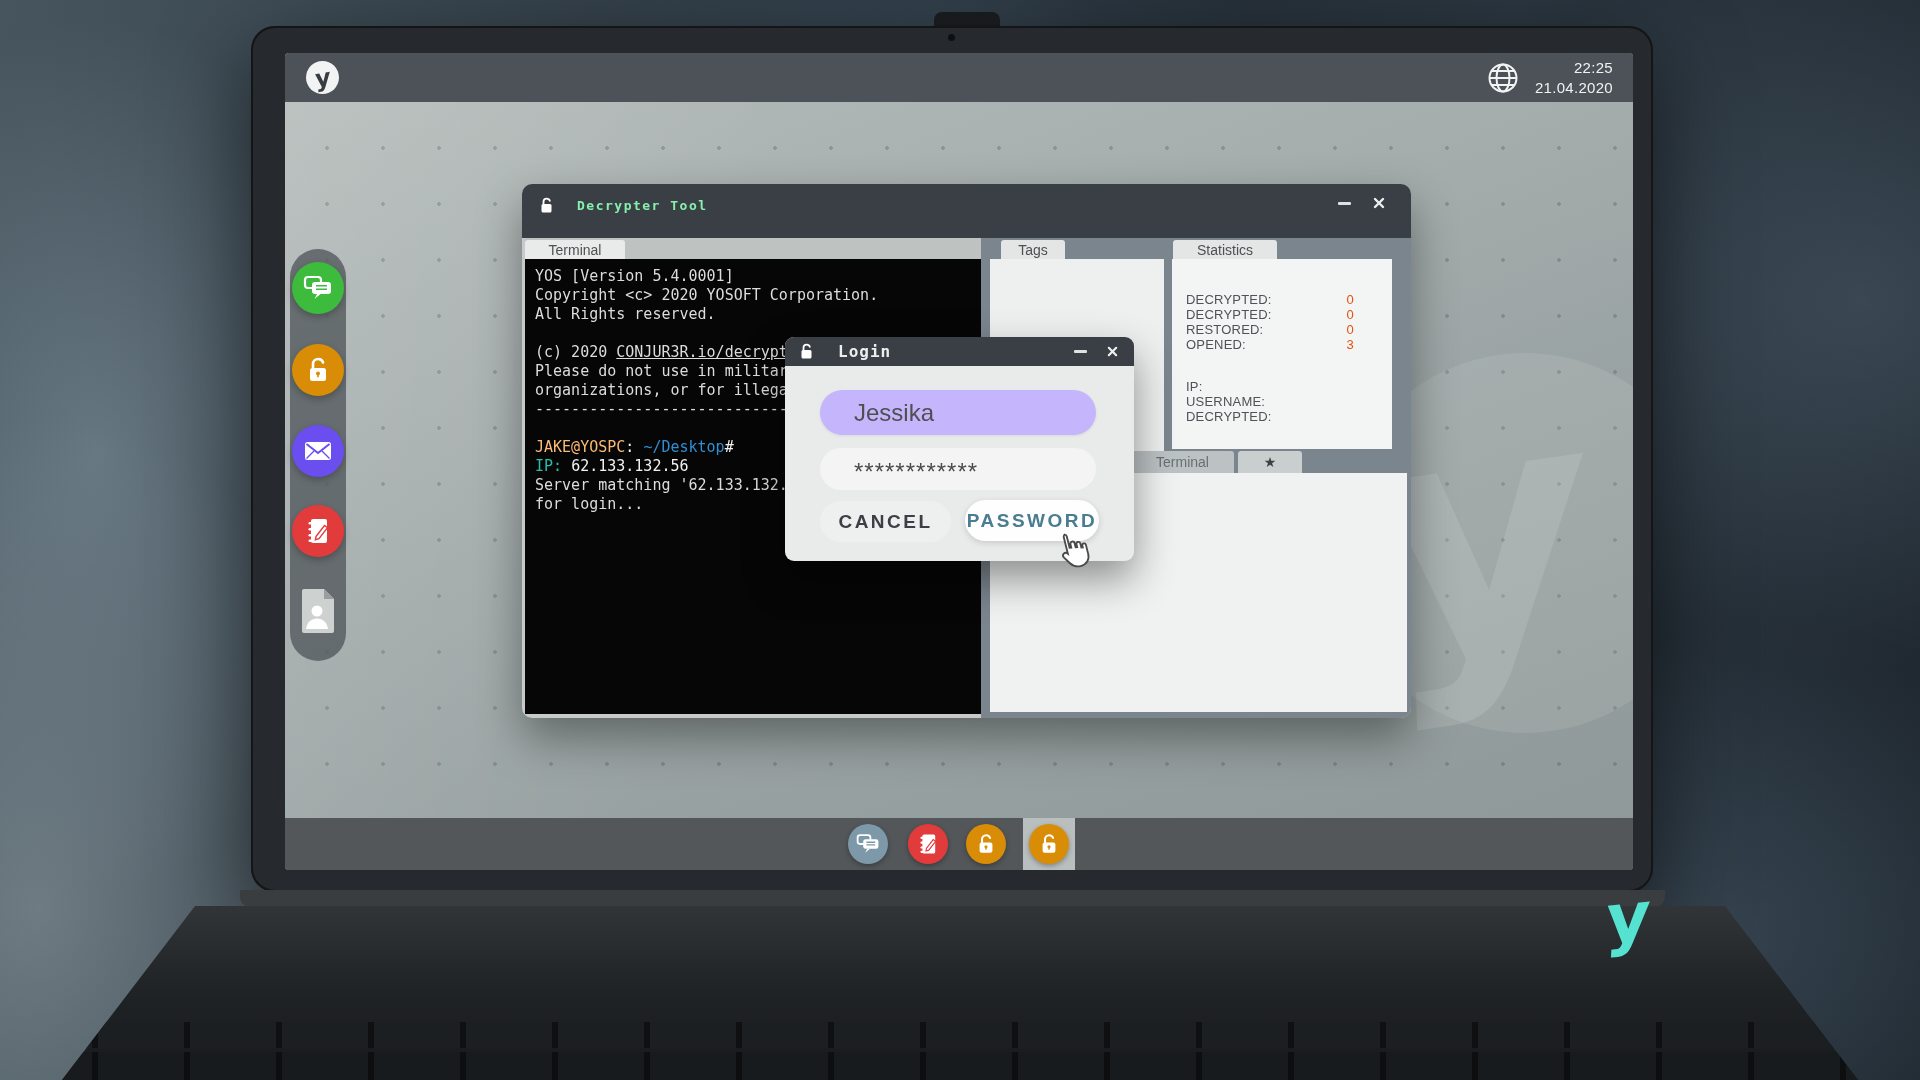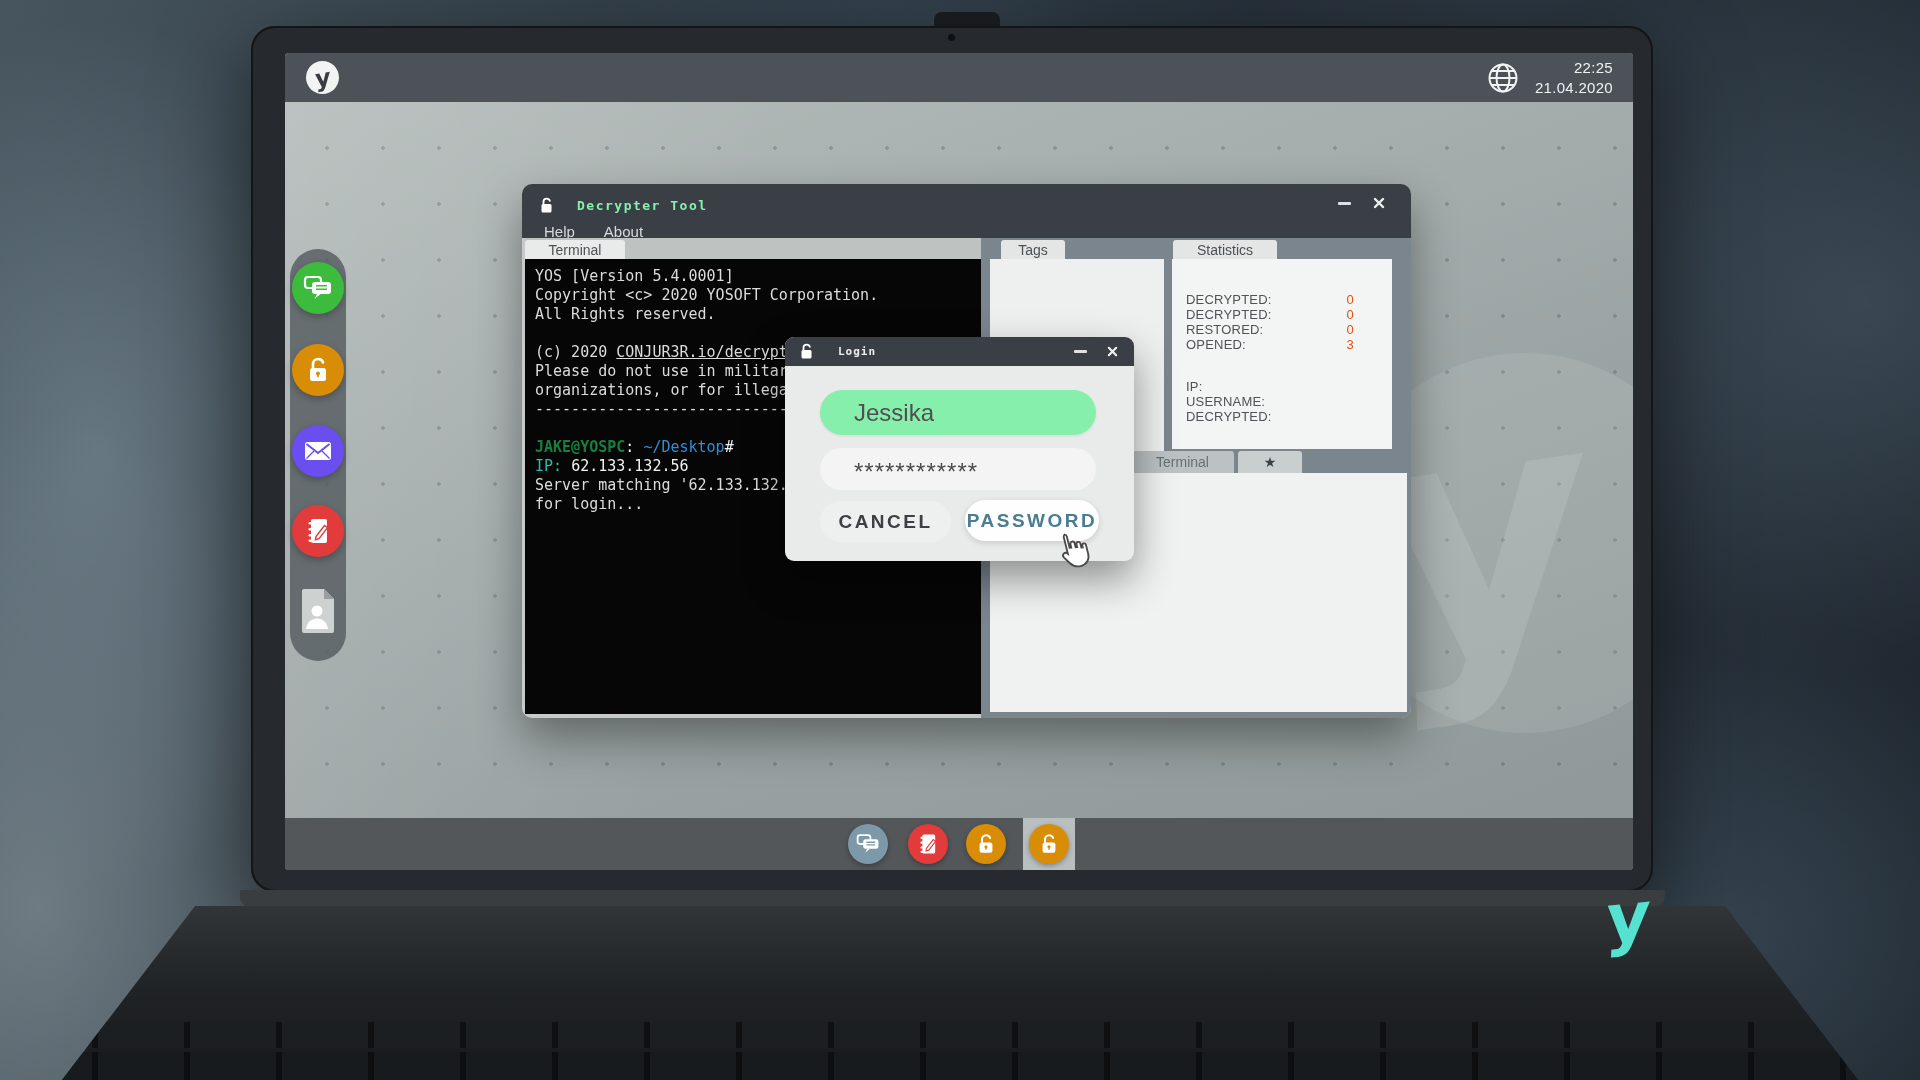--- a/index.html
+++ b/index.html
@@ -72,21 +72,21 @@
   .win-menurow{display:flex;align-items:center;gap:29px;height:24px;padding-left:22px;}
   .menu-item{font-size:15px;color:#d8dadb;}
   .win-body{position:absolute;left:0;top:54px;right:0;bottom:0;border-radius:0 0 10px 10px;overflow:hidden;}
   .tabstrip-left{position:absolute;left:3px;top:0;width:456px;height:21px;background:#bec3c2;}
   .tab{display:flex;align-items:center;justify-content:center;font-size:14px;color:#4c5154;border-radius:3px 3px 0 0;}
   .tab-terminal{position:absolute;left:3px;top:2px;width:100px;height:19px;background:#e9ebea;}
   .terminal{position:absolute;left:3px;top:21px;width:456px;height:455px;background:#060606;box-sizing:border-box;
     padding:8px 0 0 10px;font-family:"DejaVu Sans Mono",monospace;font-size:15px;line-height:19px;color:#dcdcdc;
     overflow:hidden;white-space:pre;}
   .t-line{height:19px;}
-  .c-crimson{color:#15803d;font-weight:bold;}
+  .c-crimson{color:#fdba74;font-weight:normal;}
   .c-blue{color:#2f8fd6;}
   .c-teal{color:#27bfa9;}
   .c-bright{color:#f2f2f2;}
   .t-link{text-decoration:underline;}
   .right-zone{position:absolute;left:459px;top:0;width:430px;height:480px;background:#7b858e;}
   .tab-tags{position:absolute;left:20px;top:2px;width:64px;height:19px;background:#e3e6e5;}
   .panel-tags{position:absolute;left:9px;top:21px;width:174px;height:192px;background:#eef0ef;}
   .tab-stats{position:absolute;left:192px;top:2px;width:104px;height:19px;background:#e3e6e5;}
   .panel-stats{position:absolute;left:191px;top:21px;width:220px;height:190px;background:#f3f5f4;box-sizing:border-box;padding:33px 0 0 14px;}
   .stat-row{display:flex;font-size:13px;line-height:15px;color:#4e5357;letter-spacing:.2px;}
@@ -95,25 +95,25 @@
   .stat-details{margin-top:27px;}
   .detail-row{font-size:13px;line-height:15px;color:#4e5357;letter-spacing:.2px;}
   .tab-restored{position:absolute;left:150px;top:213px;width:103px;height:22px;background:#bcc2c4;color:#686f73;font-size:14px;}
   .tab-fav{position:absolute;left:257px;top:213px;width:64px;height:22px;background:#c9cfcf;color:#3d4246;font-size:14px;}
   .panel-bottom{position:absolute;left:9px;top:235px;width:417px;height:239px;background:#f0f2f1;}
   
   .dlg{position:absolute;left:500px;top:284px;width:349px;height:224px;border-radius:9px;background:#e9ebea;
     box-shadow:0 18px 40px rgba(0,0,0,.42);z-index:30;}
   .dlg-header{position:absolute;left:0;top:0;right:0;height:29px;background:#3a3f46;border-radius:9px 9px 0 0;display:flex;align-items:center;}
   .dlg-lock{margin-left:14px;}
-  .dlg-title{margin-left:24px;font-family:"DejaVu Sans Mono",monospace;font-weight:bold;font-size:11px;letter-spacing:1px;color:#eceeed;}
+  .dlg-title{margin-left:24px;font-family:"DejaVu Sans Mono",monospace;font-weight:bold;font-size:16px;letter-spacing:1px;color:#eceeed;}
   .dlg-controls{margin-left:auto;margin-right:16px;display:flex;align-items:center;gap:20px;}
   .fld{position:absolute;left:35px;width:276px;box-sizing:border-box;border:none;outline:none;border-radius:23px;
     padding-left:34px;font-family:"Liberation Sans",sans-serif;}
-  .fld1{top:53px;height:45px;background:#86efac;font-size:24px;color:#4f4f4f;box-shadow:0 1px 3px rgba(0,0,0,.08);}
+  .fld1{top:53px;height:45px;background:#c4b5fd;font-size:24px;color:#4f4f4f;box-shadow:0 1px 3px rgba(0,0,0,.08);}
   .fld2{top:111px;height:42px;background:#f3f4f3;font-size:24px;color:#4b4b4b;letter-spacing:1px;padding-top:10px;}
   .dlg-btn{position:absolute;height:41px;border-radius:21px;display:flex;align-items:center;justify-content:center;
     font-size:19px;font-weight:bold;letter-spacing:2.5px;}
   .btn-cancel{left:35px;top:164px;width:131px;background:#eef0ef;color:#3b4046;}
   .btn-confirm{left:180px;top:163px;width:134px;background:#fdfefd;color:#4a7d92;box-shadow:0 2px 6px rgba(0,0,0,.14);}
   .cursor{position:absolute;left:770px;top:478px;width:34px;height:40px;z-index:40;transform:rotate(-14deg);}
 </style>
 </head>
 <body>
 
@@ -214,24 +214,20 @@
             </span>
             <span class="win-title">Decrypter Tool</span>
             <span class="win-controls">
               <span class="ctrl-min"></span>
               <span style="display:flex;">
                 <svg width="12" height="12" viewBox="0 0 12 12" stroke="#eef0f0" stroke-width="2.4" stroke-linecap="round">
                     <path d="M2 2l8 8M10 2l-8 8"></path>
                   </svg>
               </span>
             </span>
-          </div>
-          <div class="win-menurow">
-            <span class="menu-item">Help</span>
-            <span class="menu-item">About</span>
           </div>
         </div>
         <div class="win-body">
           <div class="tabstrip-left"></div>
           <div class="tab tab-terminal">Terminal</div>
           <div class="terminal" id="terminal"><div class="t-line"><span>YOS [Version 5.4.0001]</span></div><div class="t-line"><span>Copyright &lt;c&gt; 2020 YOSOFT Corporation.</span></div><div class="t-line"><span>All Rights reserved.</span></div><div class="t-line">&nbsp;</div><div class="t-line"><span>(c) 2020 </span><span class="t-link">CONJUR3R.io/decrypter</span></div><div class="t-line"><span>Please do not use in military</span></div><div class="t-line"><span>organizations, or for illegal</span></div><div class="t-line"><span>----------------------------------------------</span></div><div class="t-line">&nbsp;</div><div class="t-line"><span class="c-crimson">JAKE@YOSPC</span><span class="c-bright">: </span><span class="c-blue">~/Desktop</span><span class="c-bright">#</span></div><div class="t-line"><span class="c-teal">IP: </span><span class="c-bright">62.133.132.56</span></div><div class="t-line"><span>Server matching '62.133.132.56'</span></div><div class="t-line"><span>for login...</span></div></div>
 
           <div class="right-zone">
             <div class="tab tab-tags">Tags</div>
             <div class="panel-tags"></div>

